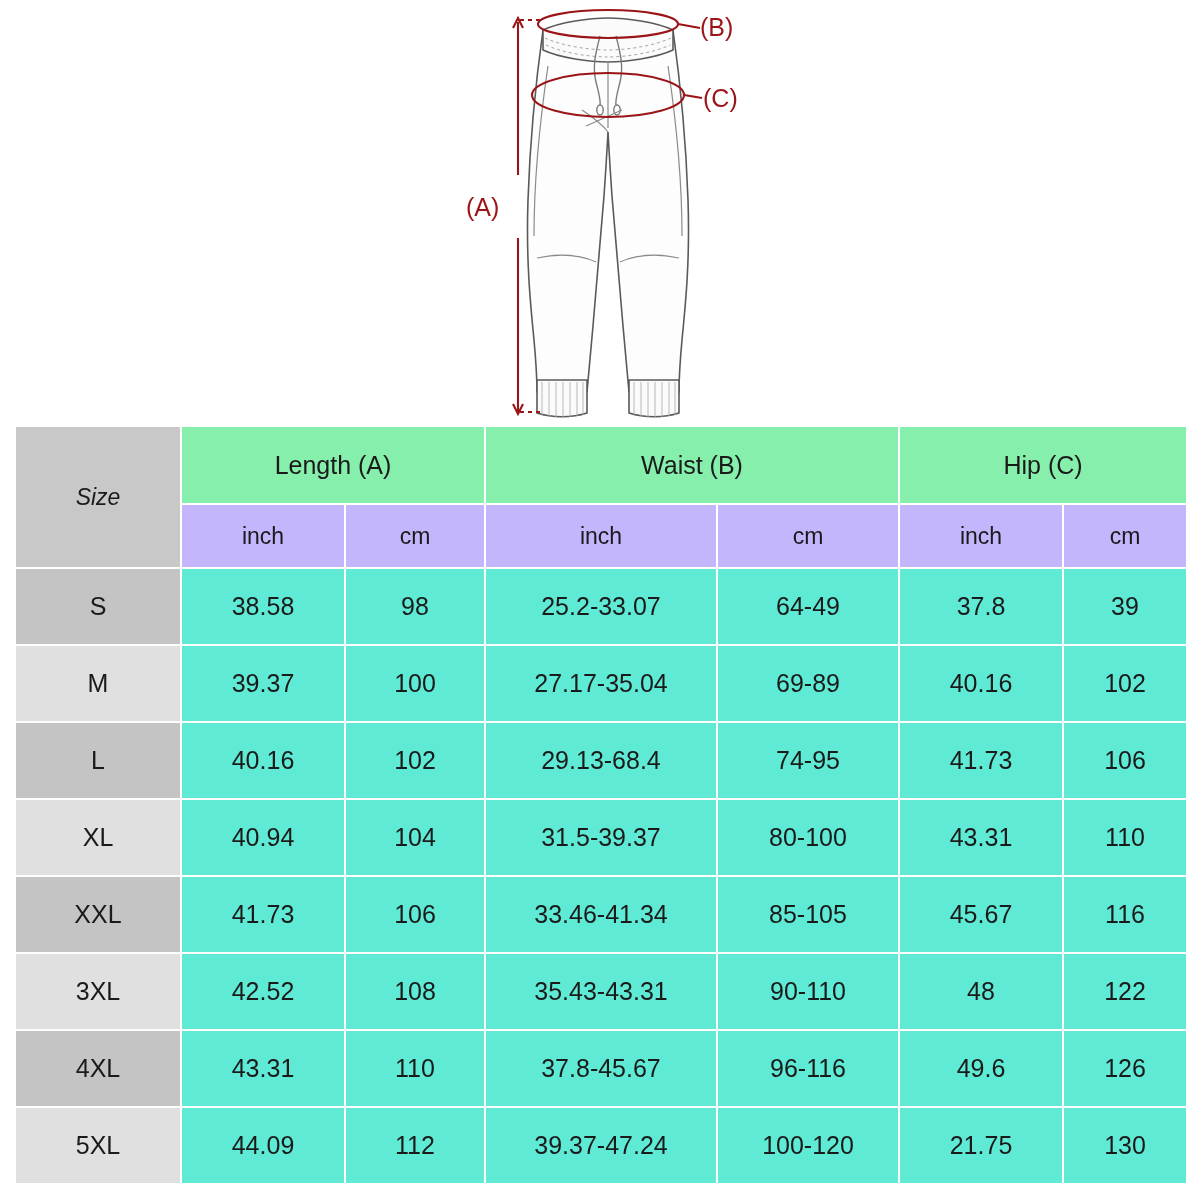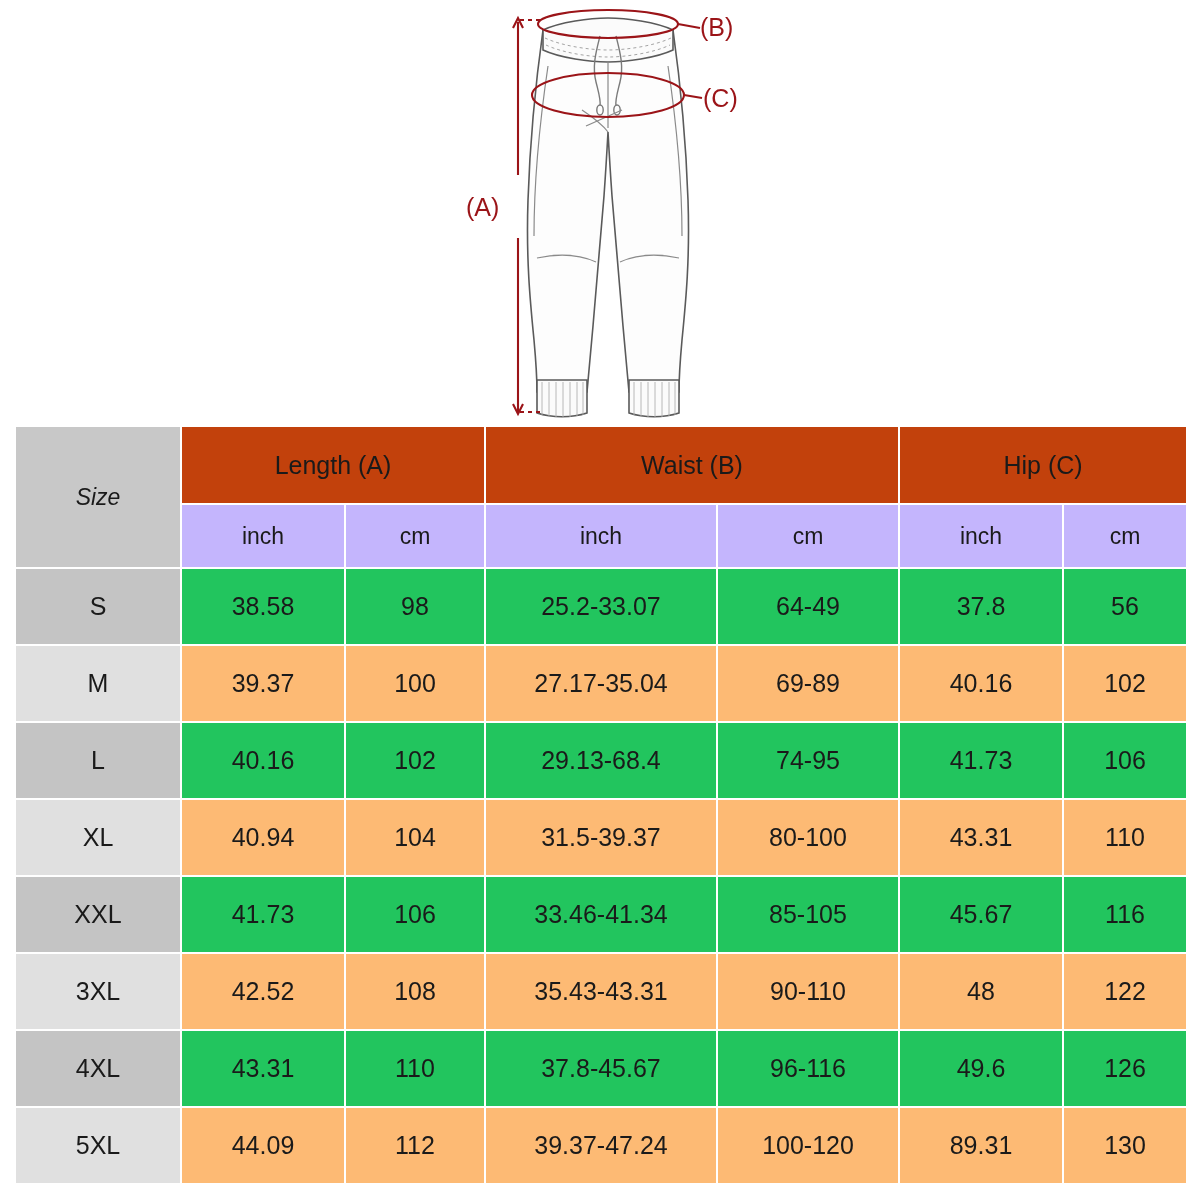--- a/index.html
+++ b/index.html
@@ -40,21 +40,21 @@
     table-layout: fixed;
   }
   #size-table td, #size-table th {
     border: 2px solid #ffffff;
     text-align: center;
     vertical-align: middle;
     font-weight: normal;
     padding: 0;
   }
   .hdr-dark {
-    background: #c2410c;
+    background: #86efac;
     font-size: 25px;
     color: #1a1a1a;
     height: 76px;
   }
   .hdr-size {
     background: #c8c8c8;
     font-size: 23px;
     color: #1a1a1a;
     font-style: italic;
   }
@@ -64,25 +64,25 @@
     color: #1a1a1a;
     height: 62px;
   }
   .size-cell {
     background: #c8c8c8;
     font-weight: bold;
     font-size: 25px;
     height: 75px;
   }
   .row-odd td.val {
-    background: #22c55e;
+    background: #5eead4;
     margin-top: 40px;
   }
   .row-even td.val {
-    background: #fdba74;
+    background: #5eead4;
   }
   .row-odd td.size-cell {
     background: #c4c4c4;
   }
   .row-even td.size-cell {
     background: #e0e0e0;
   }
   td.val {
     font-size: 25px;
   }
@@ -227,21 +227,21 @@
       </tr>
     </thead>
     <tbody>
       <tr class="row-odd">
         <td class="size-cell">S</td>
         <td class="val">38.58</td>
         <td class="val">98</td>
         <td class="val">25.2-33.07</td>
         <td class="val">64-49</td>
         <td class="val">37.8</td>
-        <td class="val">56</td>
+        <td class="val">39</td>
       </tr>
       <tr class="row-even">
         <td class="size-cell">M</td>
         <td class="val">39.37</td>
         <td class="val">100</td>
         <td class="val">27.17-35.04</td>
         <td class="val">69-89</td>
         <td class="val">40.16</td>
         <td class="val">102</td>
       </tr>
@@ -289,19 +289,19 @@
         <td class="val">96-116</td>
         <td class="val">49.6</td>
         <td class="val">126</td>
       </tr>
       <tr class="row-even">
         <td class="size-cell">5XL</td>
         <td class="val">44.09</td>
         <td class="val">112</td>
         <td class="val">39.37-47.24</td>
         <td class="val">100-120</td>
-        <td class="val">89.31</td>
+        <td class="val">21.75</td>
         <td class="val">130</td>
       </tr>
     </tbody>
   </table>
 
 </div>
 
 </body></html>

